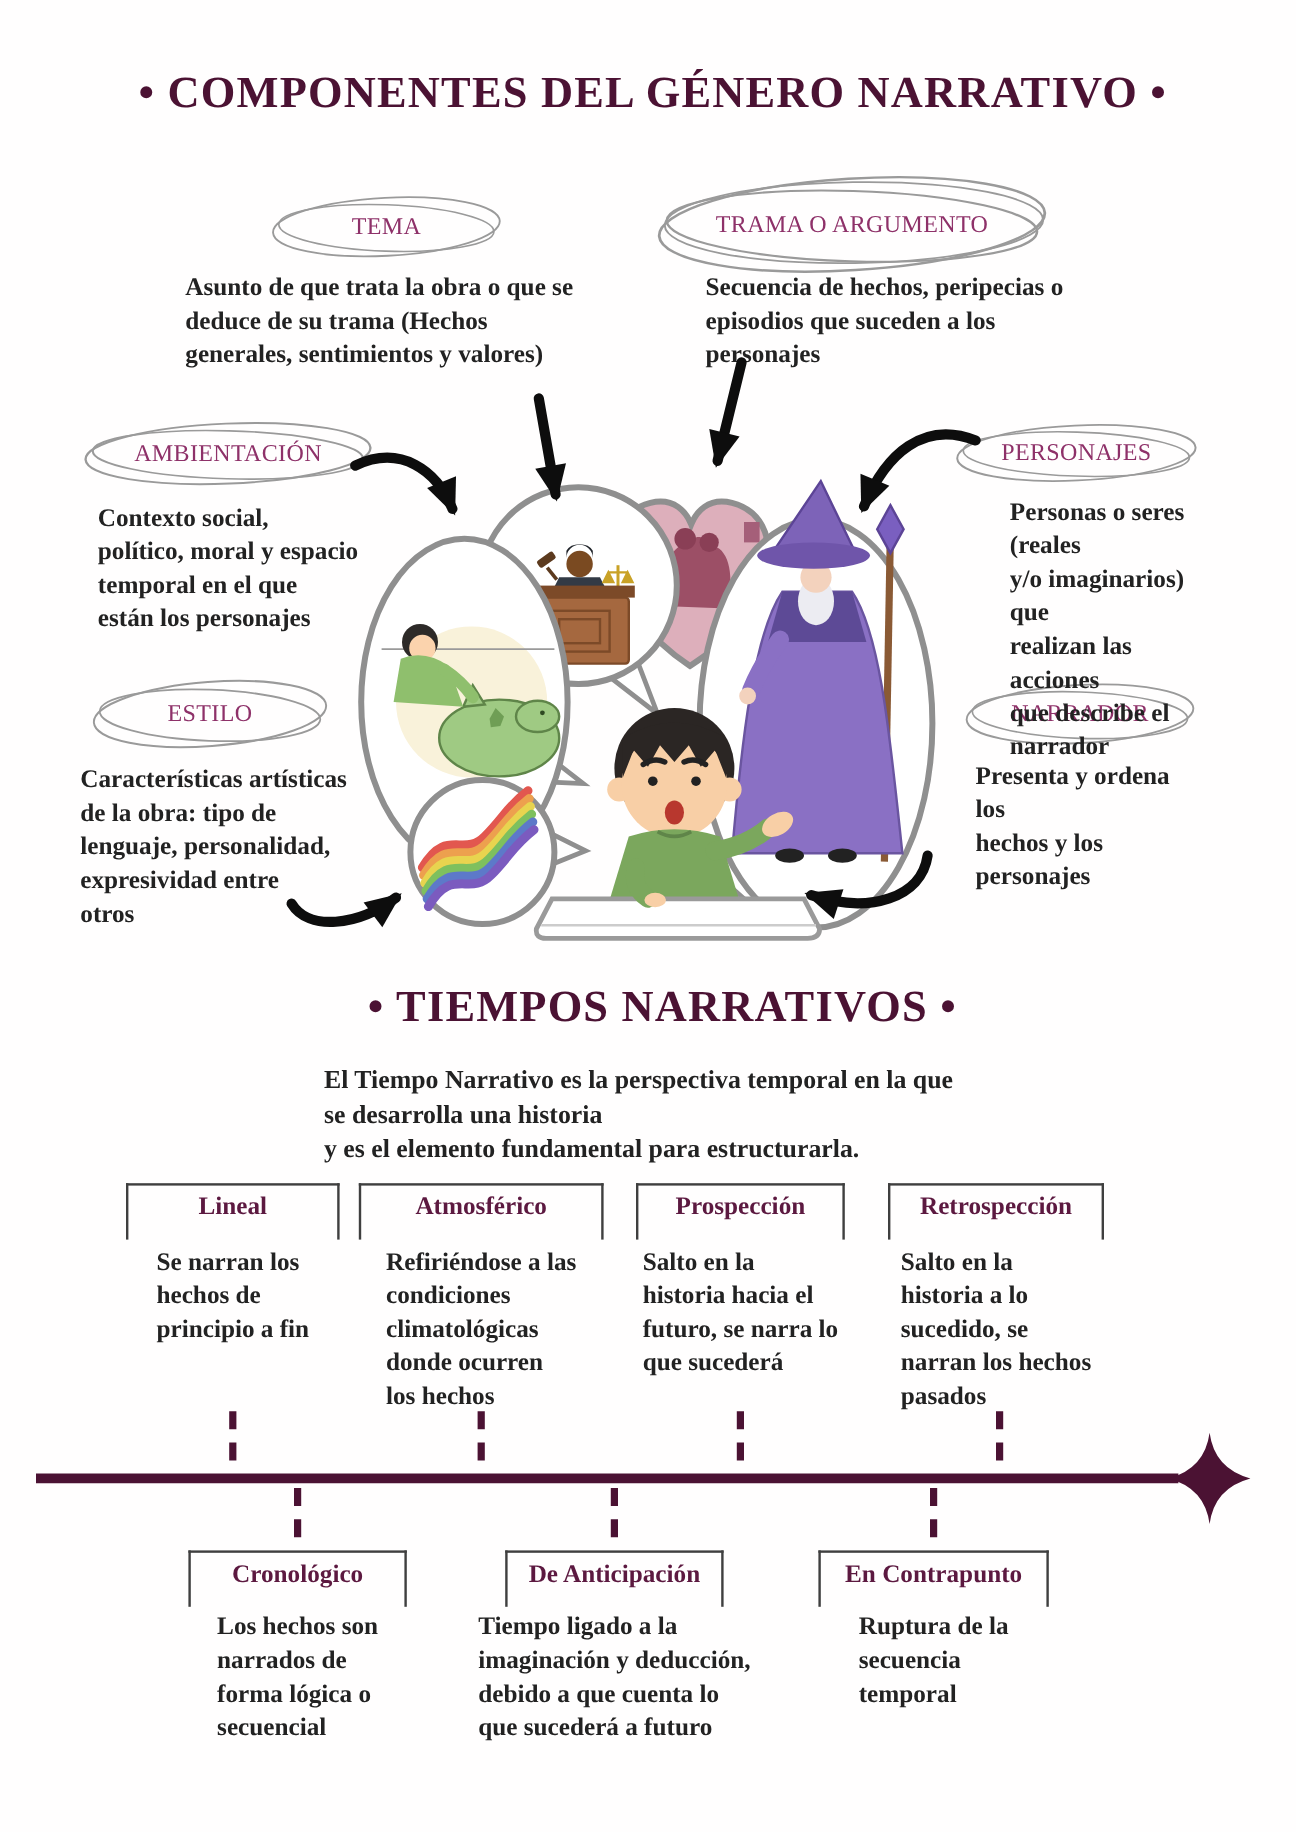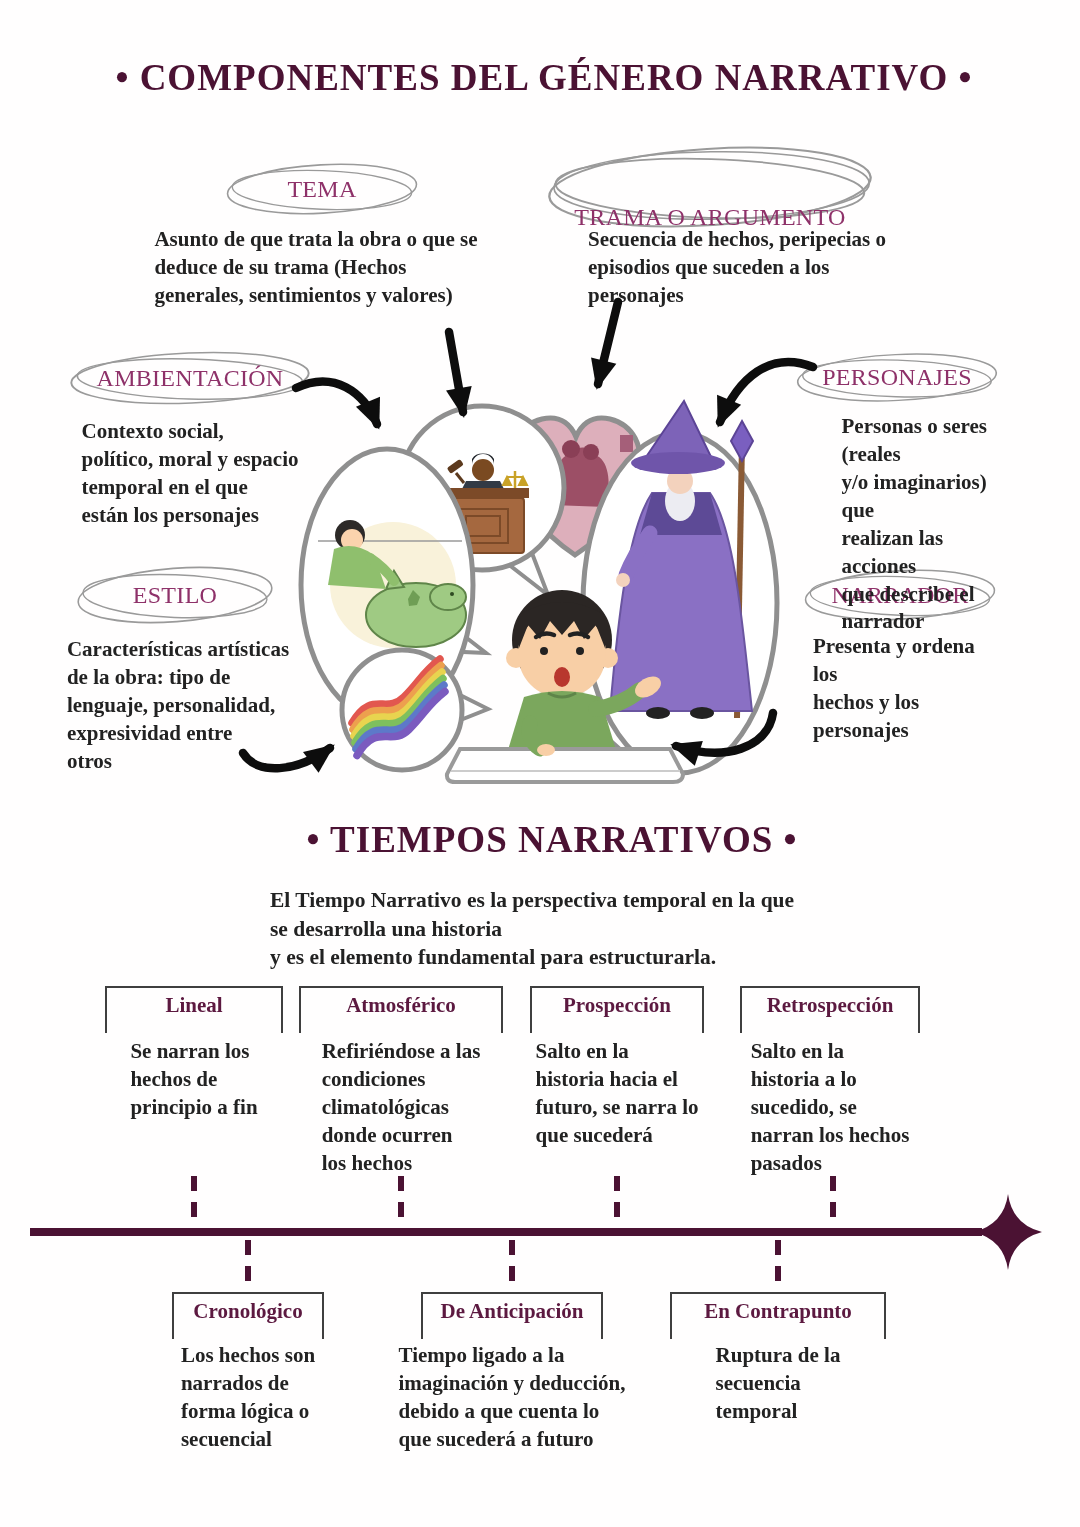--- a/index.html
+++ b/index.html
@@ -7,21 +7,21 @@
     position:relative;width:1080px;height:1527px;margin:0 auto;
     background:#fffefe;overflow:hidden;
     font-family:"Liberation Serif","DejaVu Serif",serif;color:#1f1f1f;
   }
   .title{
     position:absolute;left:0;width:100%;text-align:center;
     font-size:37px;color:#4b1233;letter-spacing:1px;font-weight:600;
   }
   .oval-label{position:absolute;transform:translateX(-50%);display:flex;align-items:center;justify-content:center;}
   .oval-label svg{position:absolute;inset:0;width:100%;height:100%;overflow:visible;}
-  .oval-label span{position:relative;font-size:24px;color:#8e3169;letter-spacing:.3px;white-space:nowrap;}
+  .oval-label span{position:relative;font-size:20px;color:#8e3169;letter-spacing:.3px;white-space:nowrap;}
   .desc{
     position:absolute;transform:translateX(-50%);
     font-size:21px;line-height:1.33;text-align:left;white-space:pre-line;color:#222;font-weight:bold;
   }
   .intro{font-size:21.5px;}
   .tbox{
     position:absolute;transform:translateX(-50%);
     border:2px solid #3f3f3f;border-bottom:none;
     text-align:center;padding:5px 4px 15px;box-sizing:border-box;
   }
@@ -36,21 +36,21 @@
   <h1 class="title" style="top:52px;margin:4px;">• COMPONENTES DEL GÉNERO NARRATIVO •</h1>
 
   <div class="oval-label" style="left:322px;top:160px;width:195px;height:58px;">
     <svg viewBox="0 0 200 60" preserveAspectRatio="none">
       <ellipse cx="100" cy="30" rx="97" ry="25" fill="none" stroke="#9a9a9a" stroke-width="1.6" transform="rotate(-3 100 30)"></ellipse>
       <ellipse cx="100" cy="31" rx="92" ry="20" fill="none" stroke="#9a9a9a" stroke-width="1.4" transform="rotate(2 100 30)"></ellipse>
     </svg>
     <span>TEMA</span>
   </div>
 
-  <div class="oval-label" style="left:710px;top:143px;width:332px;height:88px;align-items:flex-end;">
+  <div class="oval-label" style="left:710px;top:143px;width:332px;height:88px;">
     <svg viewBox="0 0 200 60" preserveAspectRatio="none">
       <ellipse cx="100" cy="30" rx="97" ry="26" fill="none" stroke="#9a9a9a" stroke-width="1.4" transform="rotate(-4 100 30)"></ellipse>
       <ellipse cx="100" cy="31" rx="93" ry="20" fill="none" stroke="#9a9a9a" stroke-width="1.2" transform="rotate(2 100 30)"></ellipse>
       <ellipse cx="101" cy="29" rx="95" ry="23" fill="none" stroke="#9a9a9a" stroke-width="1.0" transform="rotate(-1 100 30)"></ellipse>
     </svg>
     <span>TRAMA O ARGUMENTO</span>
   </div>
 
   <div class="oval-label" style="left:190px;top:348px;width:245px;height:60px;">
     <svg viewBox="0 0 200 60" preserveAspectRatio="none">
@@ -269,27 +269,27 @@
     </g>
     <g stroke="#4b1233" stroke-width="6" stroke-dasharray="15 11">
       <line x1="248" y1="90" x2="248" y2="141"></line>
       <line x1="512" y1="90" x2="512" y2="141"></line>
       <line x1="778" y1="90" x2="778" y2="141"></line>
     </g>
     <line x1="30" y1="82" x2="982" y2="82" stroke="#4b1233" stroke-width="8"></line>
     <path d="M 1008 44 Q 1012 74 1042 82 Q 1012 90 1008 120 Q 1004 90 974 82 Q 1004 74 1008 44 Z" fill="#4b1233"></path>
   </svg>
 
-  <div class="tbox" style="left:248px;top:1292px;width:152px;">
+  <div class="tbox" style="left:248px;top:1292px;width:182px;">
     <span>Cronológico</span>
   </div>
   <div class="tbox" style="left:512px;top:1292px;width:182px;">
     <span>De Anticipación</span>
   </div>
-  <div class="tbox" style="left:778px;top:1292px;width:216px;">
+  <div class="tbox" style="left:778px;top:1292px;width:192px;">
     <span>En Contrapunto</span>
   </div>
 
   <p class="desc" style="left:248px;top:1342px;margin:0;">Los hechos son
 narrados de
 forma lógica o
 secuencial</p>
   <p class="desc" style="left:512px;top:1342px;margin:0;">Tiempo ligado a la
 imaginación y deducción,
 debido a que cuenta lo

